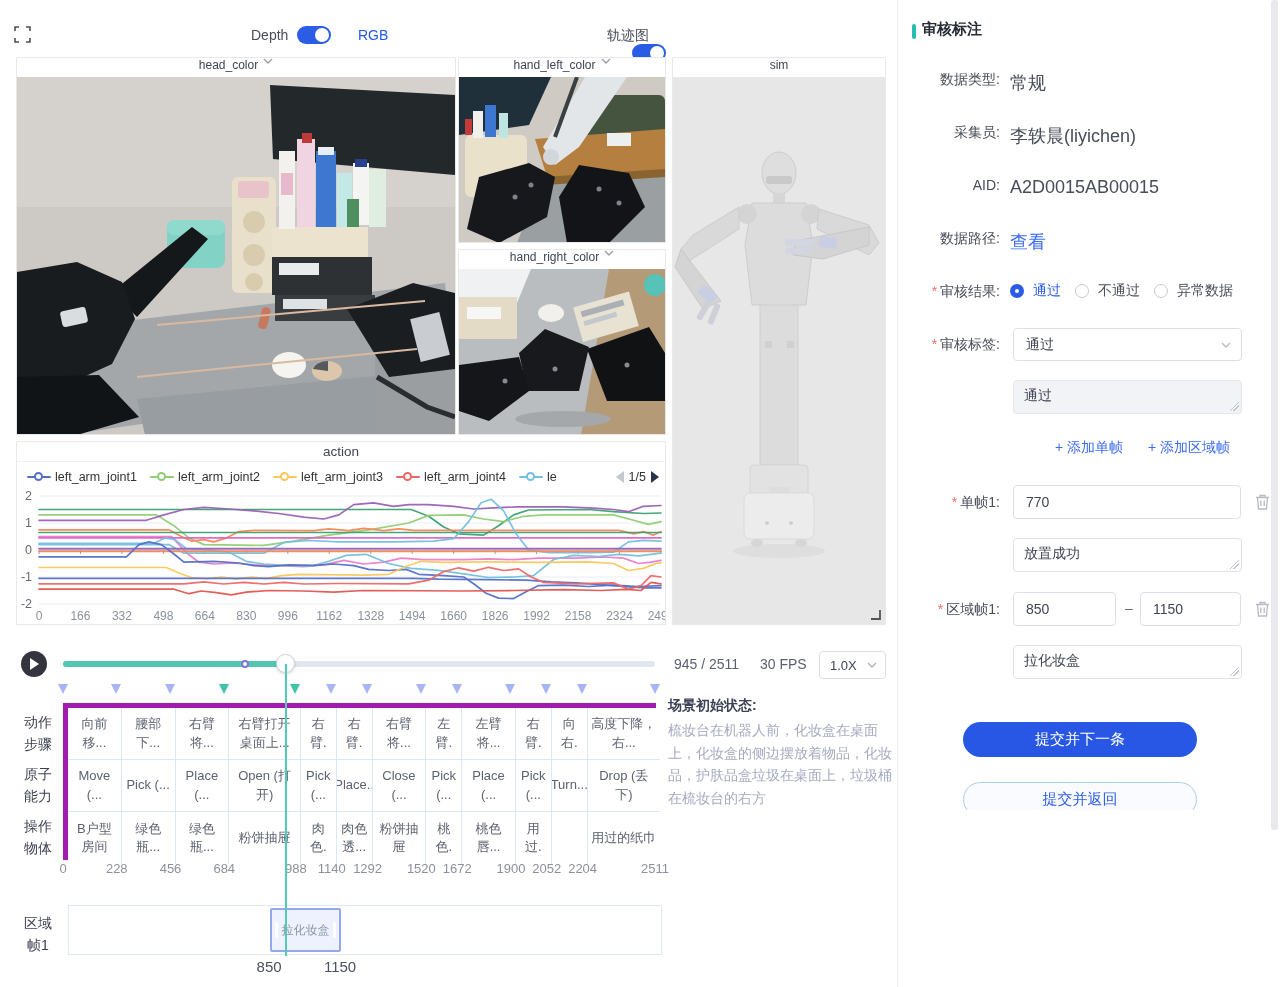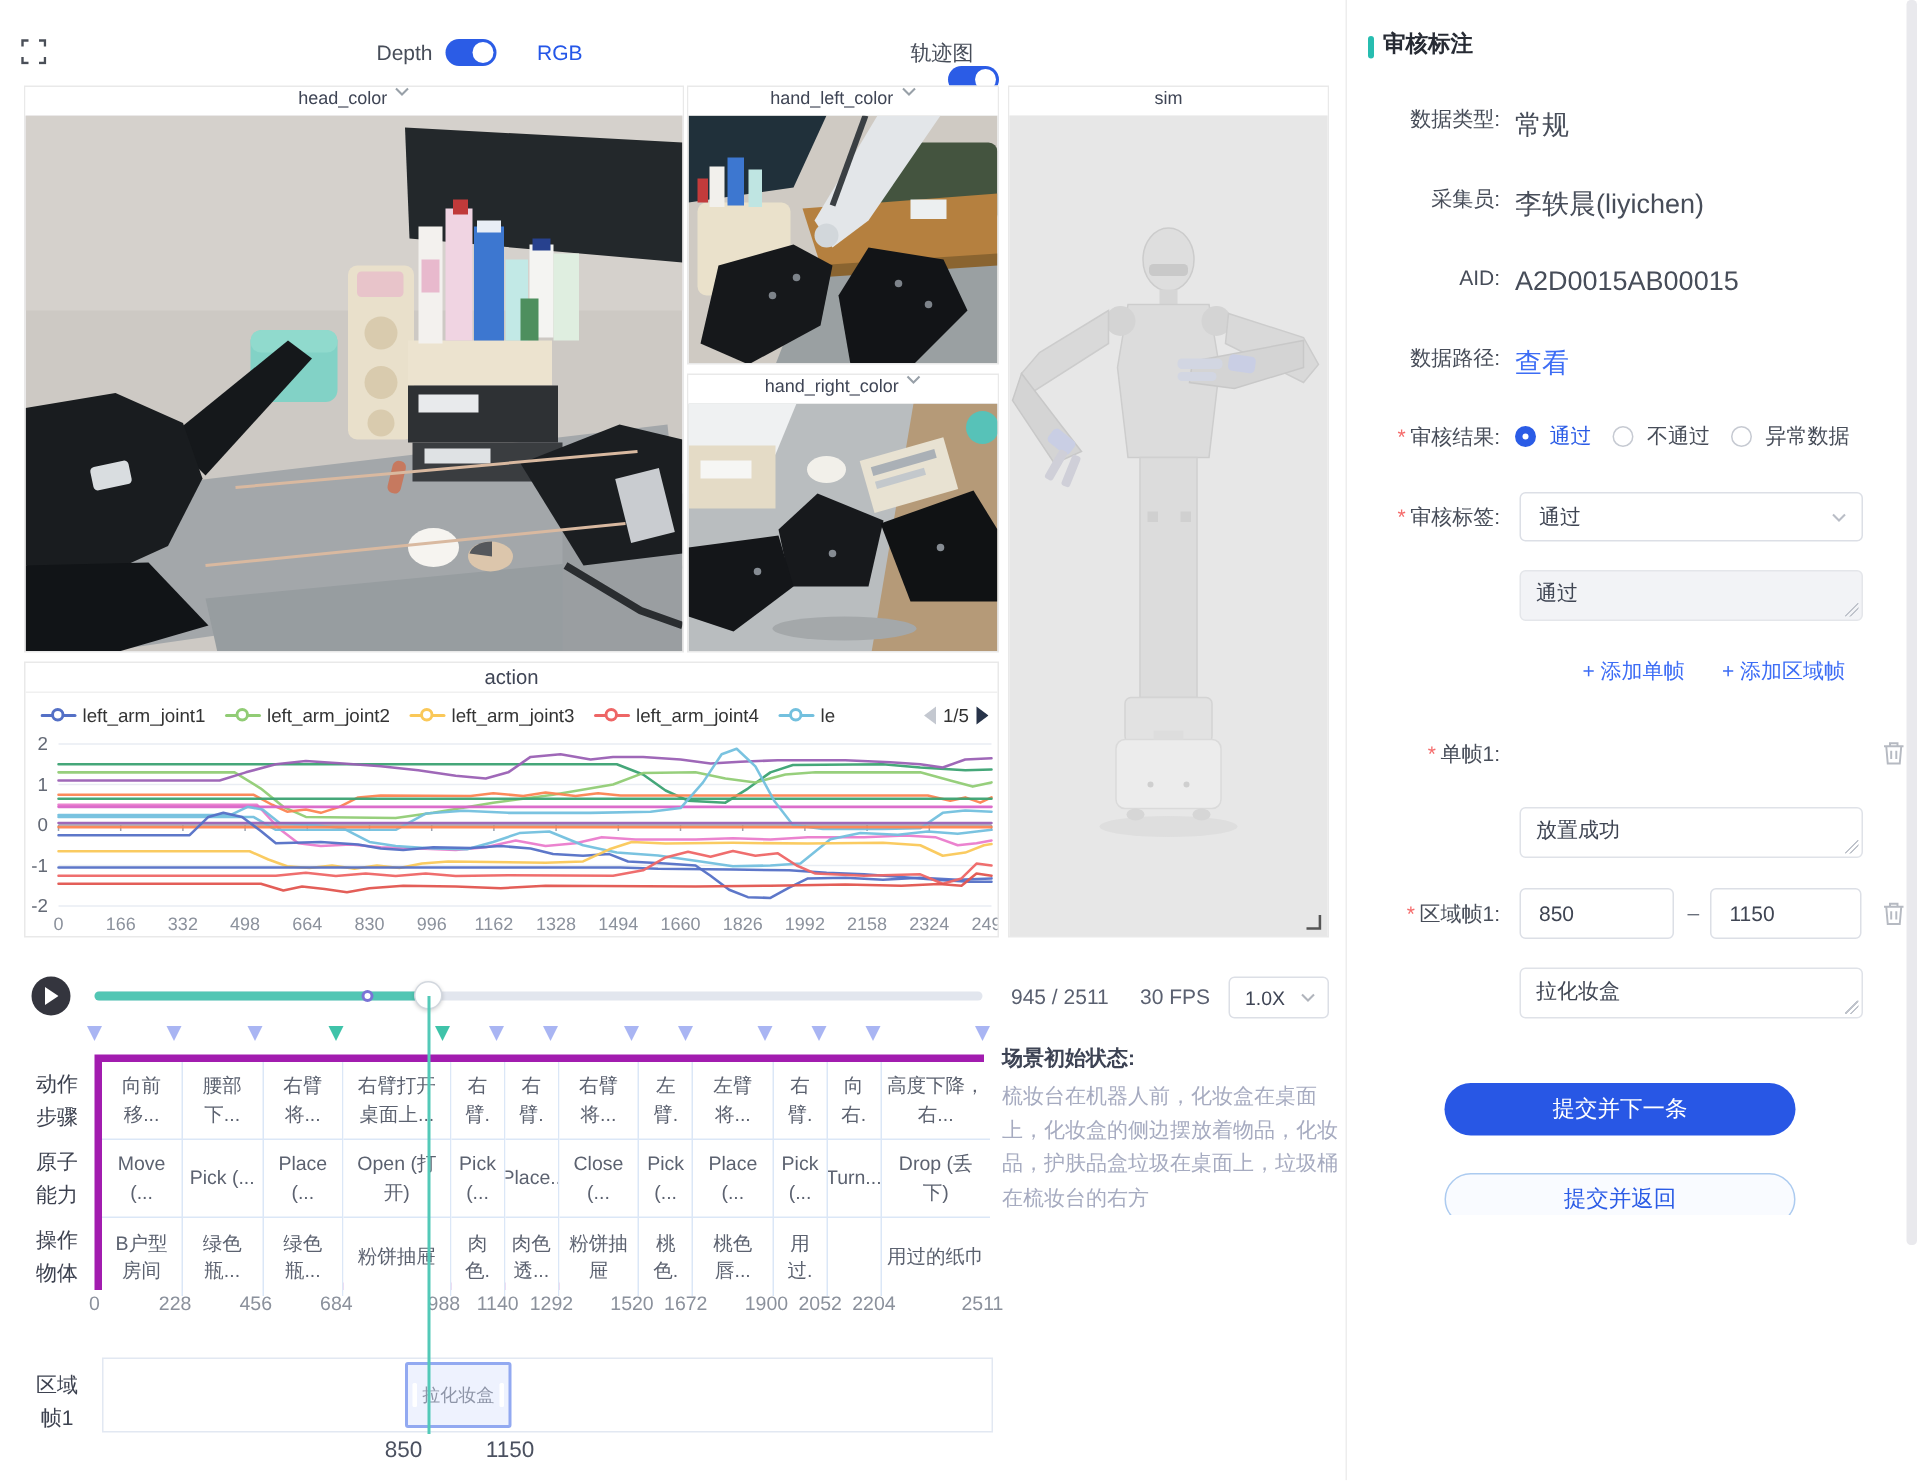--- a/index.html
+++ b/index.html
@@ -510,20 +510,23 @@
     </div>
     <div class="rp-area gray" style="top:380px">
       <span>通过</span>
       <div class="resize-grip"></div>
     </div>
 
     <div class="rp-addlink" style="left:157px;top:439px">+ 添加单帧</div>
     <div class="rp-addlink" style="left:250px;top:439px">+ 添加区域帧</div>
 
     <div class="rp-label" style="top:494px;left:-5px"><span class="req">*</span><span>单帧1:</span></div>
+    <div class="rp-input" style="left:115px;top:485px;width:228px">
+        <span>770</span>
+      </div>
     <svg class="trash" style="left:356px;top:493px" viewBox="0 0 17 18">
       <path d="M2 4.5 H15 M6 4.5 V2.5 H11 V4.5 M3.5 4.5 L4.5 16 H12.5 L13.5 4.5 M6.8 7.5 V13 M10.2 7.5 V13" fill="none" stroke="#b6bac2" stroke-width="1.3"></path>
     </svg>
     <div class="rp-area" style="top:538px">
       <span>放置成功</span>
       <div class="resize-grip"></div>
     </div>
 
     <div class="rp-label" style="top:601px;left:-5px"><span class="req">*</span><span>区域帧1:</span></div>
     <div class="rp-input" style="left:115px;top:592px;width:103px">

